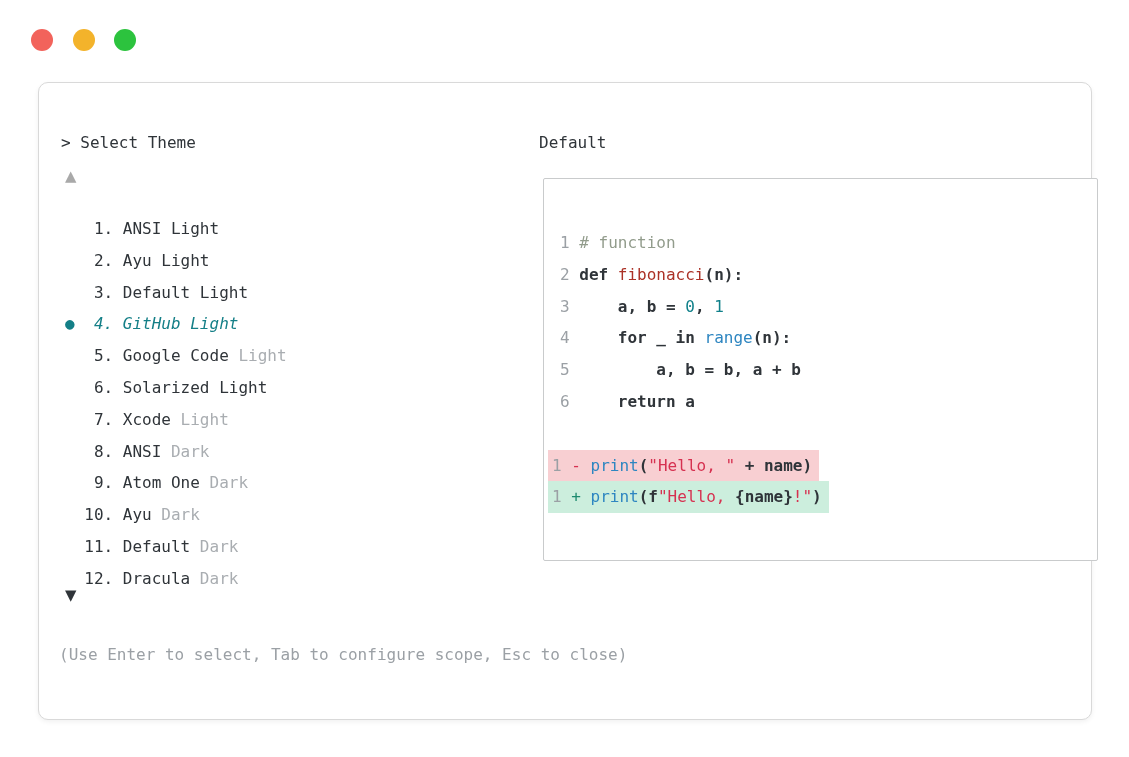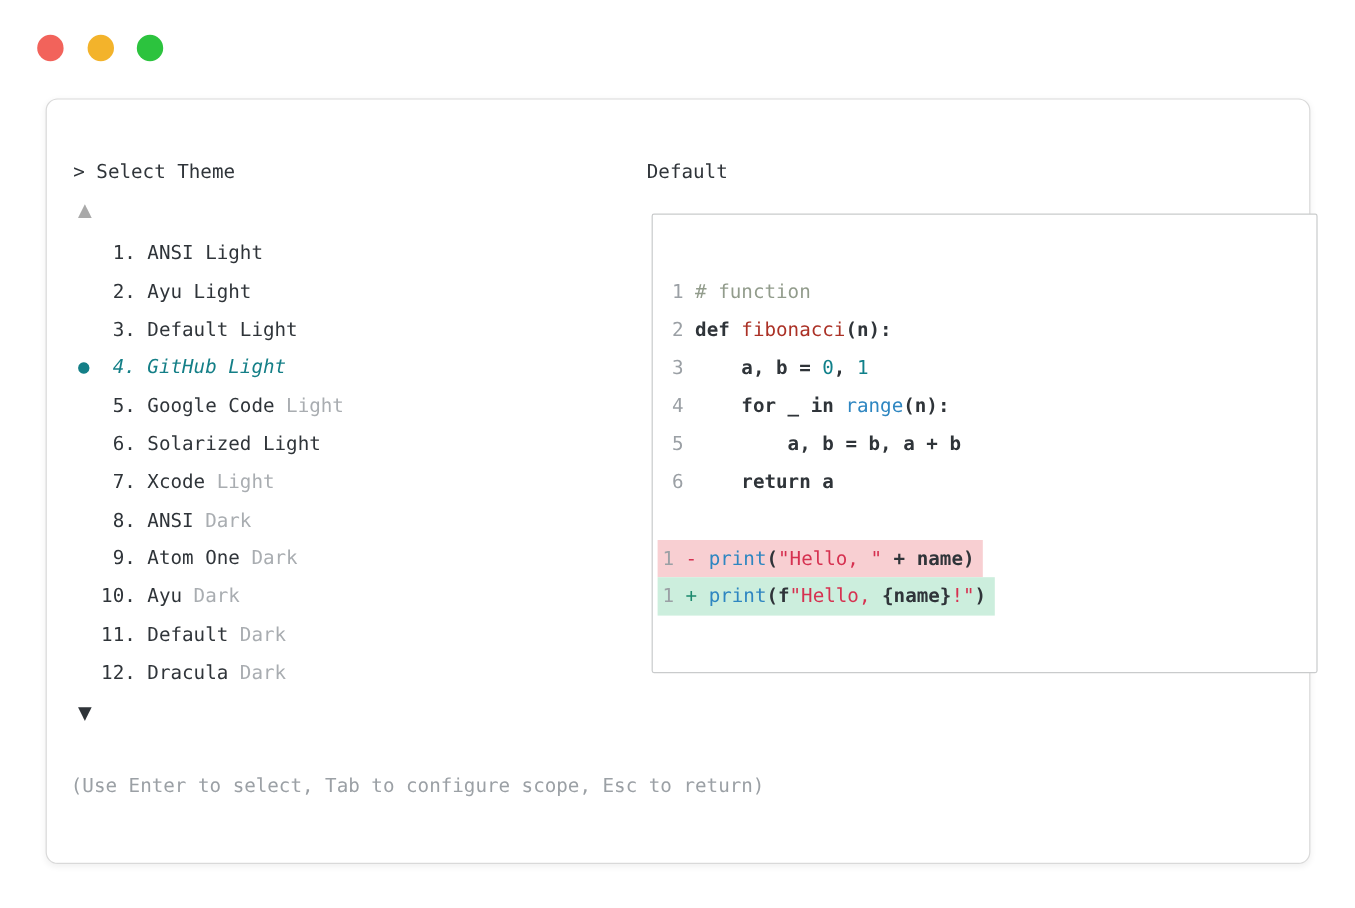--- a/index.html
+++ b/index.html
@@ -6,21 +6,21 @@
   .mono{font-family:"DejaVu Sans Mono","Liberation Mono",monospace;font-size:16px;line-height:31.8px;white-space:pre;color:var(--c-text);}
   
   .traffic{position:absolute;left:31px;top:29px;display:flex;gap:19.5px;}
   .dot{width:22px;height:22px;border-radius:50%;}
   
   .window{position:absolute;left:38px;top:82px;width:1052px;height:636px;background:#ffffff;
           border:1.5px solid var(--c-border);border-radius:10px;box-shadow:0 2px 5px rgba(0,0,0,0.06);}
   .prompt{position:absolute;left:22px;top:44px;}
   .up-ind{position:absolute;left:26px;top:77px;color:var(--c-up_arrow);font-size:19px;}
   .down-ind{position:absolute;left:26px;top:496px;color:var(--c-text);font-size:19px;}
-  .theme-list{position:absolute;left:26px;top:112px;}
+  .theme-list{position:absolute;left:26px;top:130px;}
   .list-row{cursor:pointer;}
   .sel{color:var(--c-accent);font-style:italic;}
   .muted{color:var(--c-muted);}
   .help{position:absolute;left:20px;top:556px;color:var(--c-help);}
   
   .preview-label{position:absolute;left:500px;top:44px;}
   .preview-box{position:absolute;left:504px;top:95px;width:520px;height:381px;
                border:1.5px solid var(--c-preview_border);border-radius:2px;background:#fff;padding-left:33px;}
   .code{position:absolute;left:4px;top:48px;right:4px;}
   .code-row{padding-left:12px;}
@@ -49,20 +49,20 @@
 
 <div class="window">
   <div class="mono prompt"><span>&gt;</span><span> </span><span>Select Theme</span></div>
 
   <div class="mono up-ind">▲</div>
 
   <div class="mono theme-list" id="theme-list"><div class="list-row"><span>  </span><span> 1. </span><span>ANSI </span><span>Light</span></div><div class="list-row"><span>  </span><span> 2. </span><span>Ayu </span><span>Light</span></div><div class="list-row"><span>  </span><span> 3. </span><span>Default </span><span>Light</span></div><div class="list-row sel"><span class="sel">● </span><span> 4. </span><span>GitHub </span><span>Light</span></div><div class="list-row"><span>  </span><span> 5. </span><span>Google Code </span><span class="muted">Light</span></div><div class="list-row"><span>  </span><span> 6. </span><span>Solarized </span><span>Light</span></div><div class="list-row"><span>  </span><span> 7. </span><span>Xcode </span><span class="muted">Light</span></div><div class="list-row"><span>  </span><span> 8. </span><span>ANSI </span><span class="muted">Dark</span></div><div class="list-row"><span>  </span><span> 9. </span><span>Atom One </span><span class="muted">Dark</span></div><div class="list-row"><span>  </span><span>10. </span><span>Ayu </span><span class="muted">Dark</span></div><div class="list-row"><span>  </span><span>11. </span><span>Default </span><span class="muted">Dark</span></div><div class="list-row"><span>  </span><span>12. </span><span>Dracula </span><span class="muted">Dark</span></div></div>
 
   <div class="mono down-ind">▼</div>
 
-  <div class="mono help">(Use Enter to select, Tab to configure scope, Esc to return)</div>
+  <div class="mono help">(Use Enter to select, Tab to configure scope, Esc to close)</div>
 
   <div class="mono preview-label">Default</div>
 
   <div class="preview-box">
     <div class="mono code" id="code-block"><div class="code-row"><span class="lineno">1 </span><span class="c-comment"># function</span></div><div class="code-row"><span class="lineno">2 </span><span class="c-text">def </span><span class="c-func">fibonacci</span><span class="c-text">(n):</span></div><div class="code-row"><span class="lineno">3 </span><span class="c-text">    a, b = </span><span class="c-num">0</span><span class="c-text">, </span><span class="c-num">1</span></div><div class="code-row"><span class="lineno">4 </span><span class="c-text">    for _ in </span><span class="c-builtin">range</span><span class="c-text">(n):</span></div><div class="code-row"><span class="lineno">5 </span><span class="c-text">        a, b = b, a + b</span></div><div class="code-row"><span class="lineno">6 </span><span class="c-text">    return a</span></div><div class="spacer"></div><div><span class="diff-band bg-removed"><span class="lineno">1 </span><span class="c-minus">- </span><span class="c-builtin">print</span><span class="c-text">(</span><span class="c-string">"Hello, "</span><span class="c-text"> + name)</span></span></div><div><span class="diff-band bg-added"><span class="lineno">1 </span><span class="c-plus">+ </span><span class="c-builtin">print</span><span class="c-text">(f</span><span class="c-string">"Hello, </span><span class="c-text">{name}</span><span class="c-string">!"</span><span class="c-text">)</span></span></div></div>
   </div>
 </div>
 
 </body></html>

